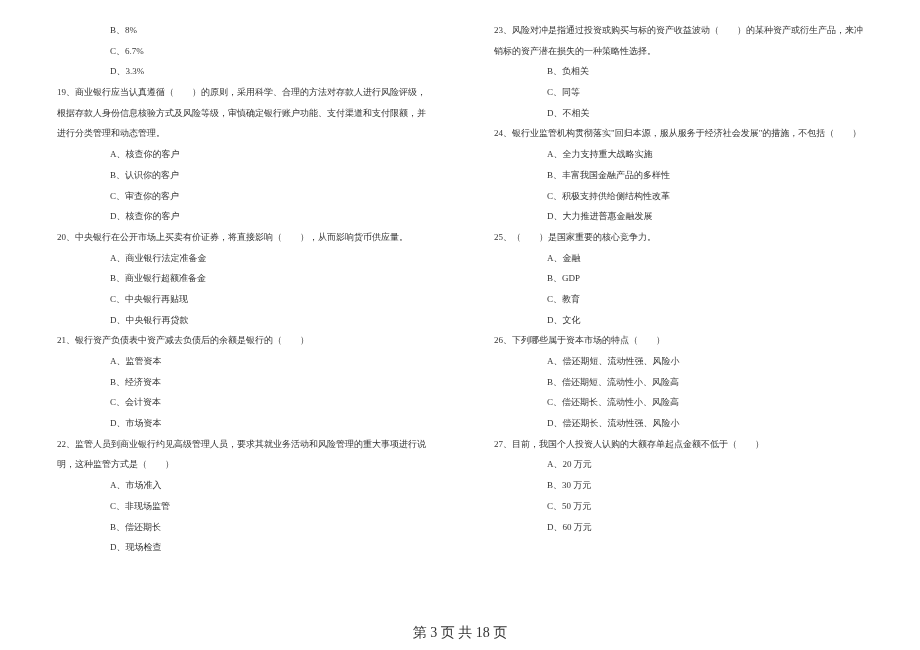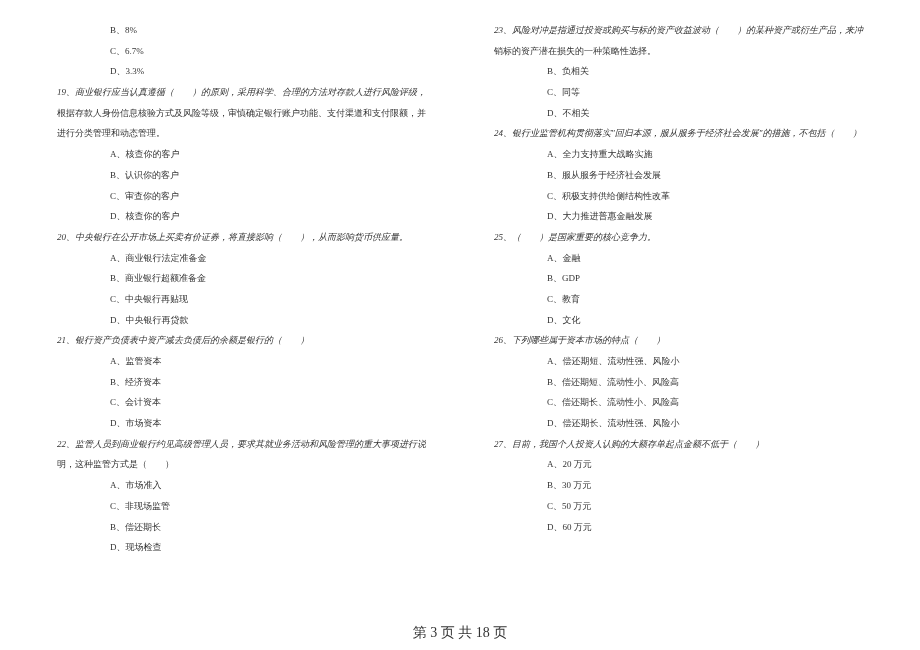--- a/index.html
+++ b/index.html
@@ -26,21 +26,20 @@
     .column {
       flex: 1;
       line-height: 2.3;
     }
     .option {
       padding-left: 70px;
     }
     .question {
       padding-left: 35px;
       text-indent: -18px;
-      font-style: italic;
     }
     .question-cont {
       padding-left: 17px;
     }
     .footer {
       text-align: center;
       font-size: 14px;
       color: #333;
       position: absolute;
       bottom: 8px;
@@ -86,21 +85,21 @@
 
   <div class="column">
     <div class="question">23、风险对冲是指通过投资或购买与标的资产收益波动（　　）的某种资产或衍生产品，来冲</div>
     <div class="question-cont">销标的资产潜在损失的一种策略性选择。</div>
     <div class="option">B、负相关</div>
     <div class="option">C、同等</div>
     <div class="option">D、不相关</div>
 
     <div class="question">24、银行业监管机构贯彻落实"回归本源，服从服务于经济社会发展"的措施，不包括（　　）</div>
     <div class="option">A、全力支持重大战略实施</div>
-    <div class="option">B、服从服务于经济社会发展</div>
+    <div class="option">B、丰富我国金融产品的多样性</div>
     <div class="option">C、积极支持供给侧结构性改革</div>
     <div class="option">D、大力推进普惠金融发展</div>
 
     <div class="question">25、（　　）是国家重要的核心竞争力。</div>
     <div class="option">A、金融</div>
     <div class="option">B、GDP</div>
     <div class="option">C、教育</div>
     <div class="option">D、文化</div>
 
     <div class="question">26、下列哪些属于资本市场的特点（　　）</div>

